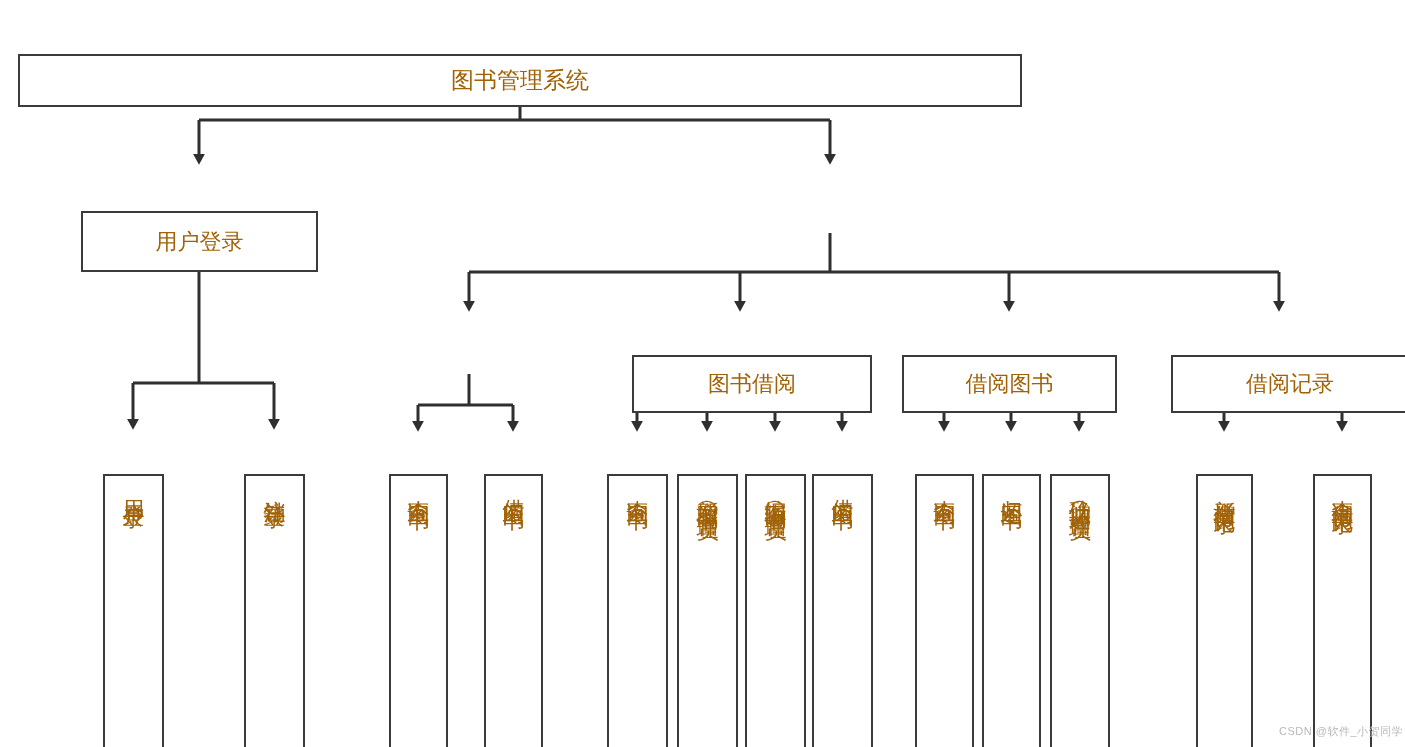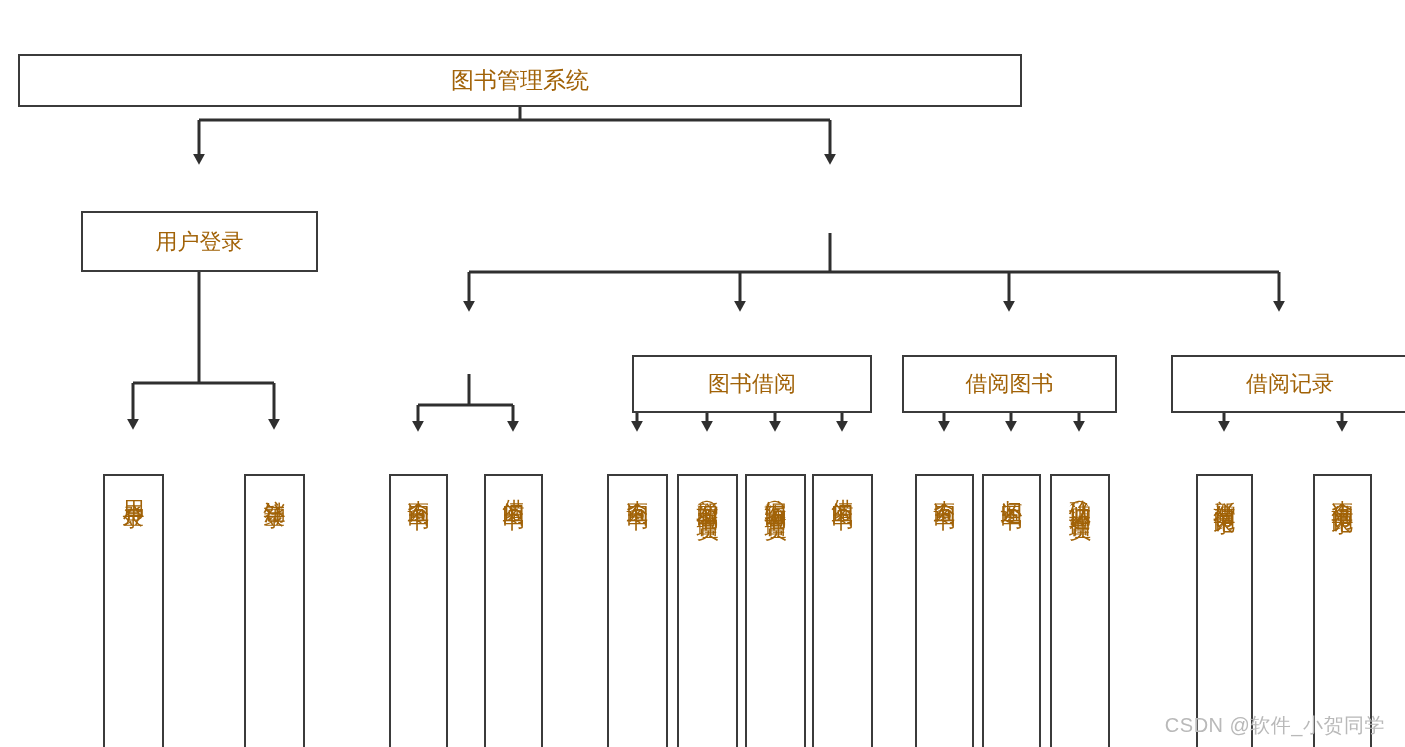--- a/index.html
+++ b/index.html
@@ -53,23 +53,23 @@
     white-space: normal;
     line-height: 1.08;
     max-height: 290px;
   }
   .leaf {
     align-items: flex-start;
     padding-top: 6px;
   }
   .watermark {
     position: absolute;
-    right: 20px;
+    right: 2px;
     bottom: 8px;
-    font-size: 20px;
+    font-size: 11px;
     color: #b9b9b9;
     letter-spacing: 0.5px;
     z-index: 3;
     white-space: nowrap;
   }
 </style>
 </head>
 <body>
 
 <div id="canvas">

